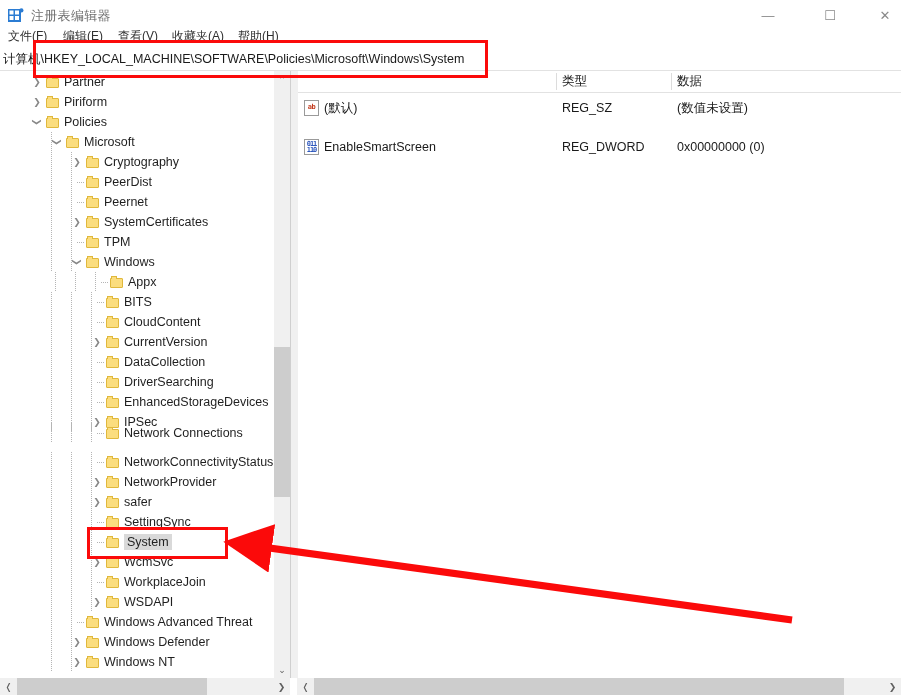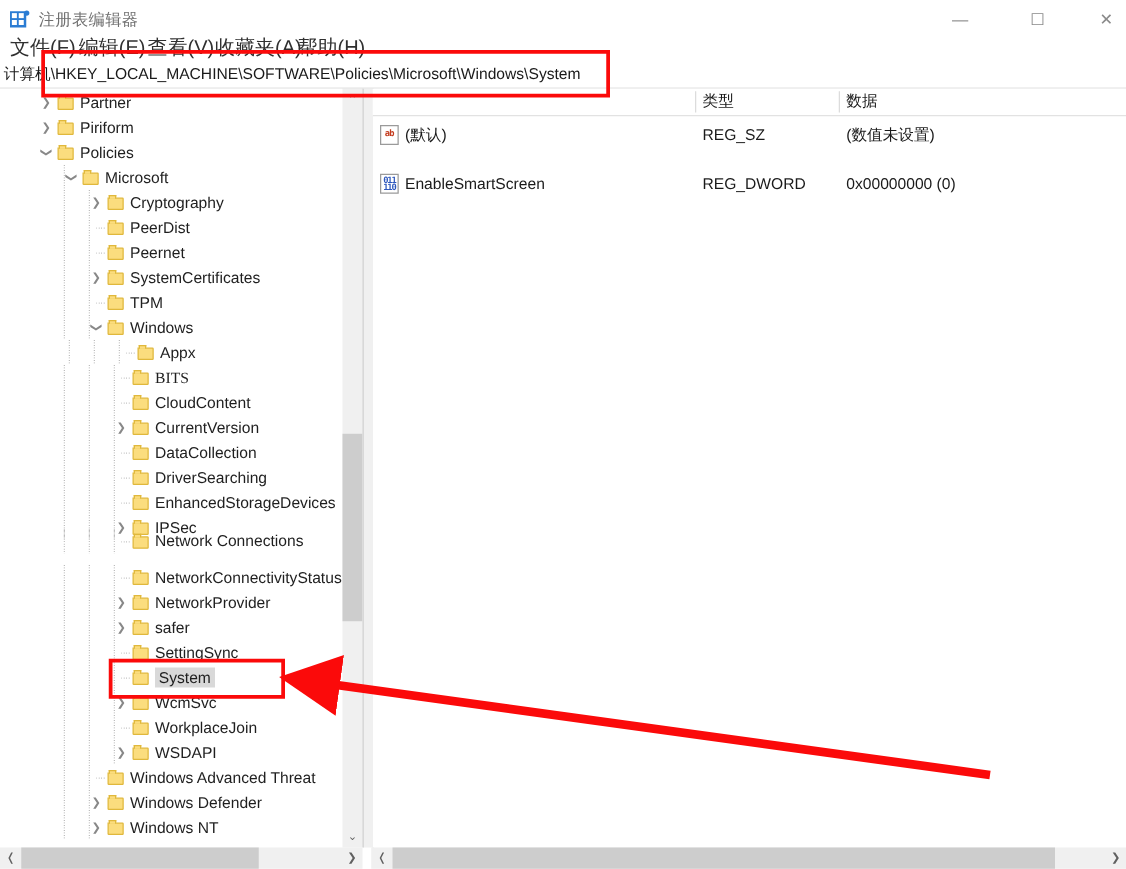--- a/index.html
+++ b/index.html
@@ -19,21 +19,21 @@
   .wbtn{position:absolute;top:0;width:46px;height:30px;cursor:default;}
   .wbtn span{position:absolute;left:0;top:0;width:46px;height:30px;
     display:flex;align-items:center;justify-content:center;color:#8a8a8a;font-size:13px;line-height:1;}
   #btn-min{left:745px;}
   #btn-max{left:807px;}
   #btn-close{left:869px;width:32px;}
   #btn-close span{width:32px;}
 
   
   .menubar{position:absolute;left:0;top:28px;width:901px;height:20px;}
-  .menu-item{position:absolute;top:0;height:20px;font-size:16px;color:#303030;white-space:nowrap;cursor:default;}
+  .menu-item{position:absolute;top:0;height:20px;font-size:12px;color:#303030;white-space:nowrap;cursor:default;}
 
   
   .addrbar{position:absolute;left:0;top:49px;width:901px;height:21px;
     border-bottom:1px solid #e2e2e2;background:#ffffff;}
   .addr-text{position:absolute;left:3px;top:2px;font-size:12.5px;color:#1a1a1a;white-space:nowrap;}
   .splitter{position:absolute;left:290px;top:71px;width:7px;height:607px;background:#f0f0f0;
     border-left:1px solid #cfcfcf;border-right:1px solid #cfcfcf;cursor:col-resize;}
 
   
   .treepane{position:absolute;left:0;top:71px;width:274px;height:607px;overflow:hidden;background:#ffffff;}
@@ -224,21 +224,21 @@
           <div class="lbl" style="left: 124px;">Appx</div>
         </div>
         <div class="trow" style="position: absolute; left: 0px; top: 221px; width: 274px;">
           <div class="dotline" style="left: 51px;"></div>
           <div class="dotline" style="left: 71px;"></div>
           <div class="dotline" style="left: 91px;"></div>
           <div class="dotstub" style="left: 97px; width: 7px;"></div>
           <div class="folder" style="left: 106px;">
             <i></i>
           </div>
-          <div class="lbl" style="left: 124px; font-family: Liberation Serif, serif;">BITS</div>
+          <div class="lbl" style="left: 124px;">BITS</div>
         </div>
         <div class="trow" style="position: absolute; left: 0px; top: 241px; width: 274px;">
           <div class="dotline" style="left: 51px;"></div>
           <div class="dotline" style="left: 71px;"></div>
           <div class="dotline" style="left: 91px;"></div>
           <div class="dotstub" style="left: 97px; width: 7px;"></div>
           <div class="folder" style="left: 106px;">
             <i></i>
           </div>
           <div class="lbl" style="left: 124px;">CloudContent</div>

